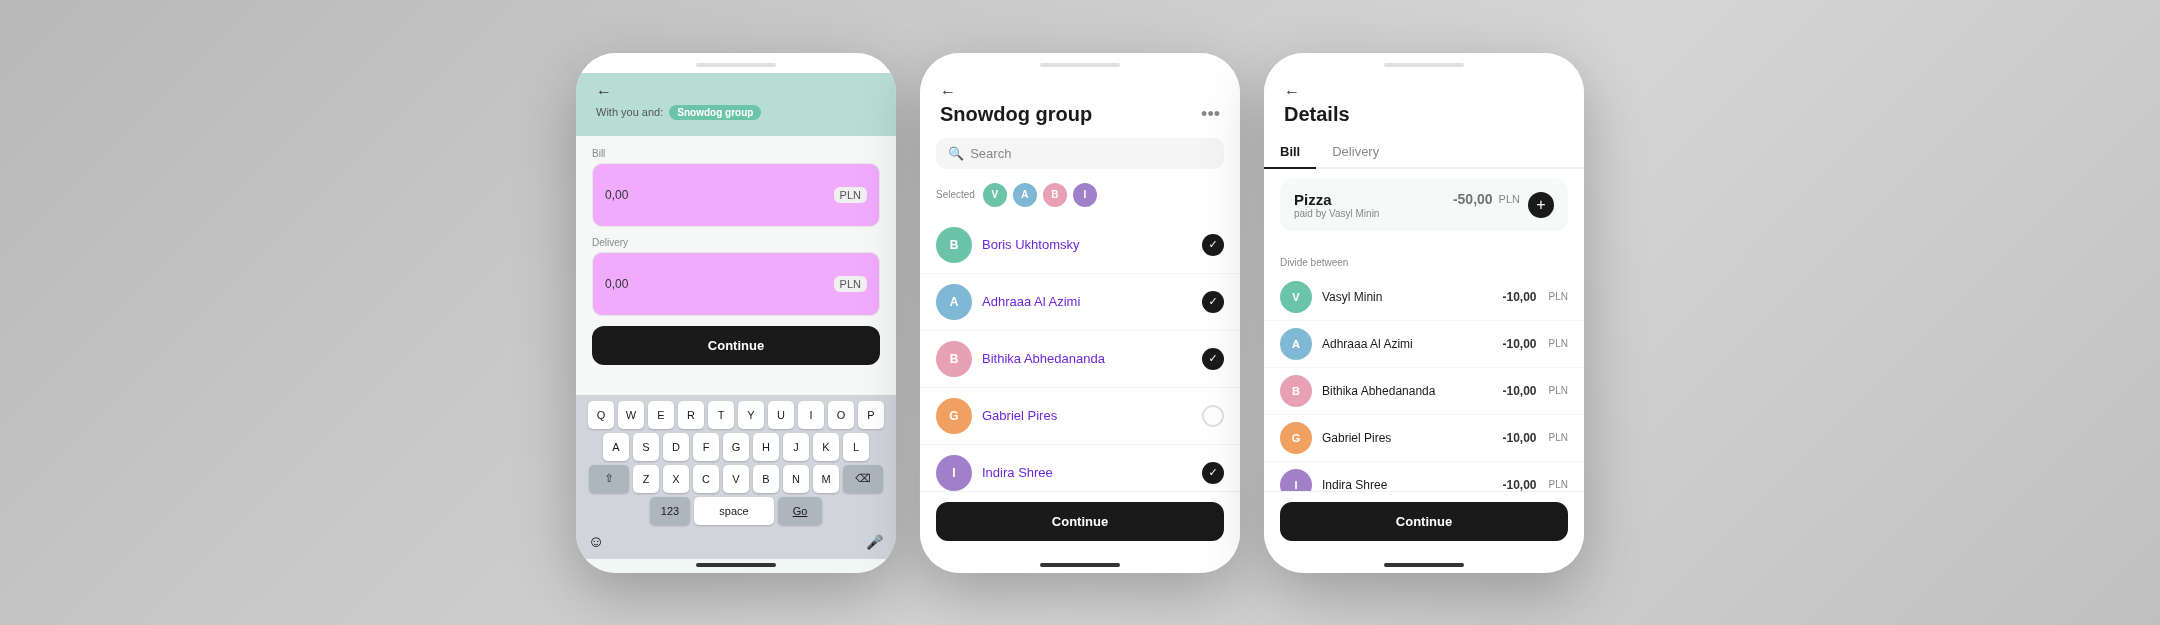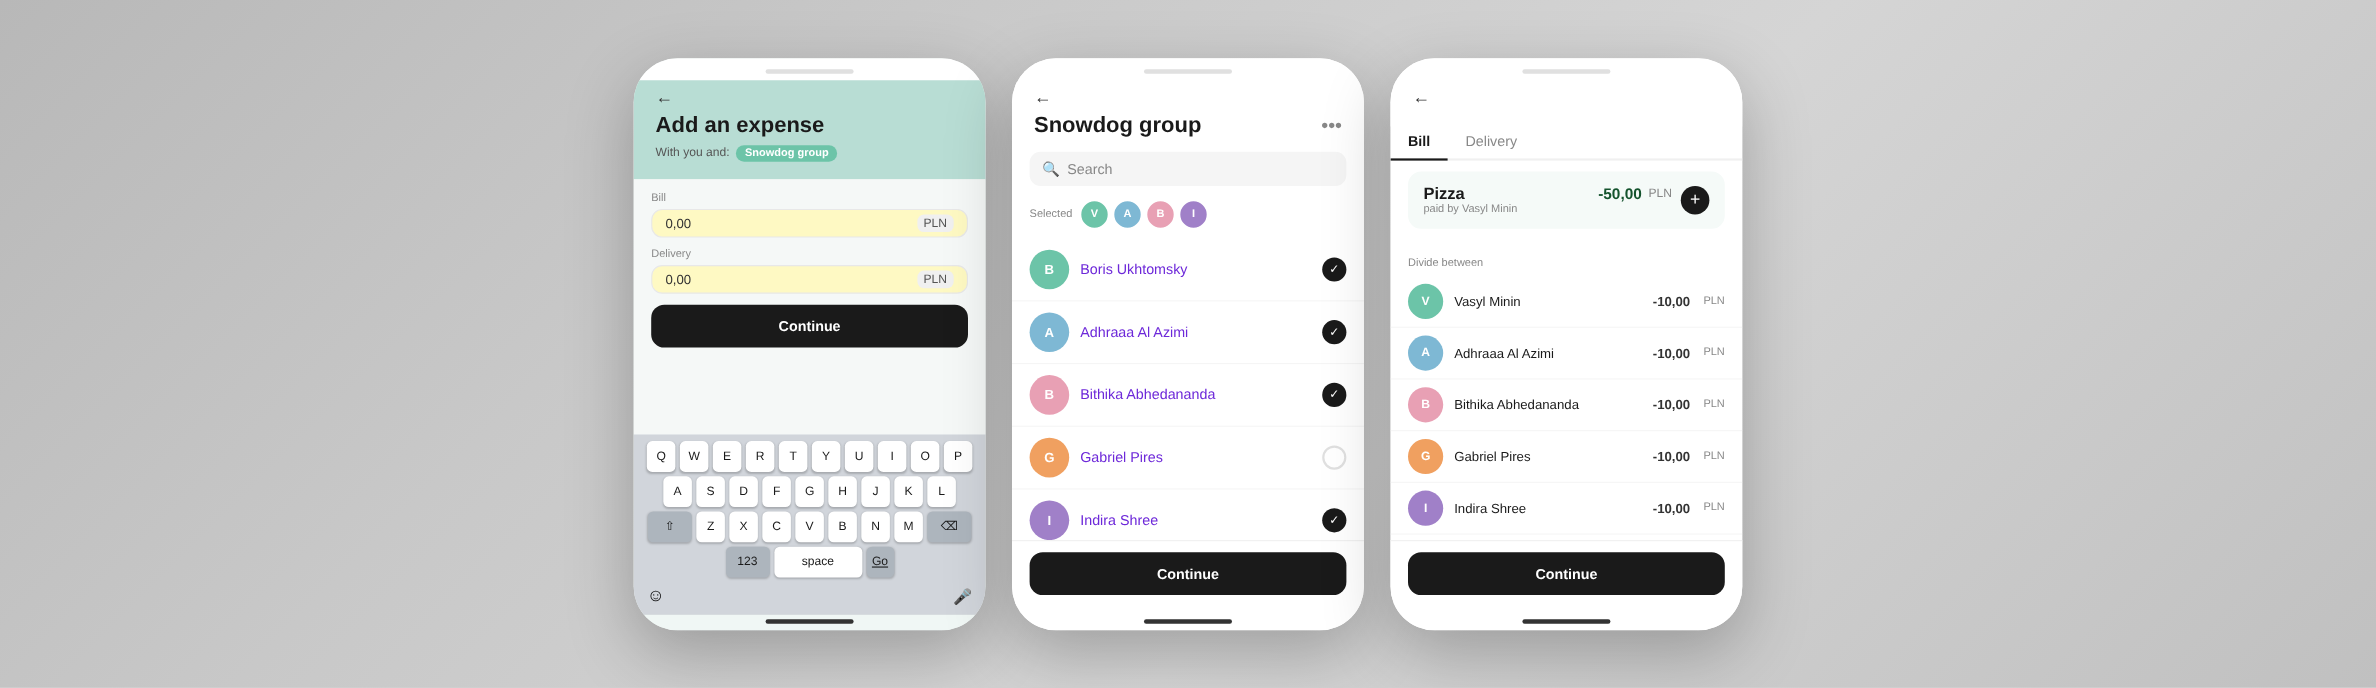--- a/index.html
+++ b/index.html
@@ -121,24 +121,24 @@
       padding: 10px 12px;
       font-size: 12px;
       color: #aaa;
       margin-bottom: 6px;
       width: 100%;
     }
 
     .amount-row {
       display: flex;
       align-items: center;
-      background: #fef9c3;
+      background: #f0abfc;
       border: 1px solid #e8e8e8;
       border-radius: 10px;
-      padding: 4px 12px;
+      padding: 23px 12px;
       margin-bottom: 10px;
     }
 
     .amount-val {
       flex: 1;
       font-size: 12px;
       color: #333;
     }
 
     .currency-btn {
@@ -204,21 +204,21 @@
     .key-wide {
       width: 40px;
     }
 
     .key-space {
       width: 80px;
     }
 
     .key-go {
       background: #adb5bd;
-      width: 25px;
+      width: 44px;
       text-decoration: underline;
     }
 
     .bottom-bar-row {
       display: flex;
       justify-content: space-between;
       align-items: center;
       padding: 4px 8px 2px;
     }
 
@@ -447,21 +447,21 @@
     }
 
     .bill-paid-by {
       font-size: 10px;
       color: #888;
     }
 
     .bill-amount {
       font-size: 14px;
       font-weight: 700;
-      color: #14532d;
+      color: #737373;
     }
 
     .bill-currency {
       font-size: 11px;
       color: #888;
       margin-left: 2px;
     }
 
     .add-btn {
       width: 26px;
@@ -539,21 +539,20 @@
 <div class="bg-overlay"></div>
 
 <div class="phones-container">
 
   <div class="phone phone1">
     <div class="phone-notch">
       <div class="notch-bar"></div>
     </div>
     <div class="phone1-header">
       <div class="back-arrow">←</div>
-      <div class="phone1-title">Add an expense</div>
       <div class="with-you-row">
         <span class="with-you-label">With you and:</span>
         <span class="group-badge">Snowdog group</span>
       </div>
     </div>
     <div class="phone1-body">
       <div class="section-label">Bill</div>
       <div class="amount-row">
         <span class="amount-val">0,00</span>
         <button class="currency-btn">PLN</button>
@@ -673,20 +672,21 @@
       <div class="home-bar"></div>
     </div>
   </div>
 
   <div class="phone phone3">
     <div class="phone-notch">
       <div class="notch-bar"></div>
     </div>
     <div class="phone3-header">
       <div class="back-arrow">←</div>
+      <div class="phone3-title">Details</div>
     </div>
     <div class="tabs-row">
       <div class="tab-item active">Bill</div>
       <div class="tab-item">Delivery</div>
     </div>
     <div class="bill-card">
       <div class="bill-info">
         <div class="bill-item-name">Pizza</div>
         <div class="bill-paid-by">paid by Vasyl Minin</div>
       </div>

